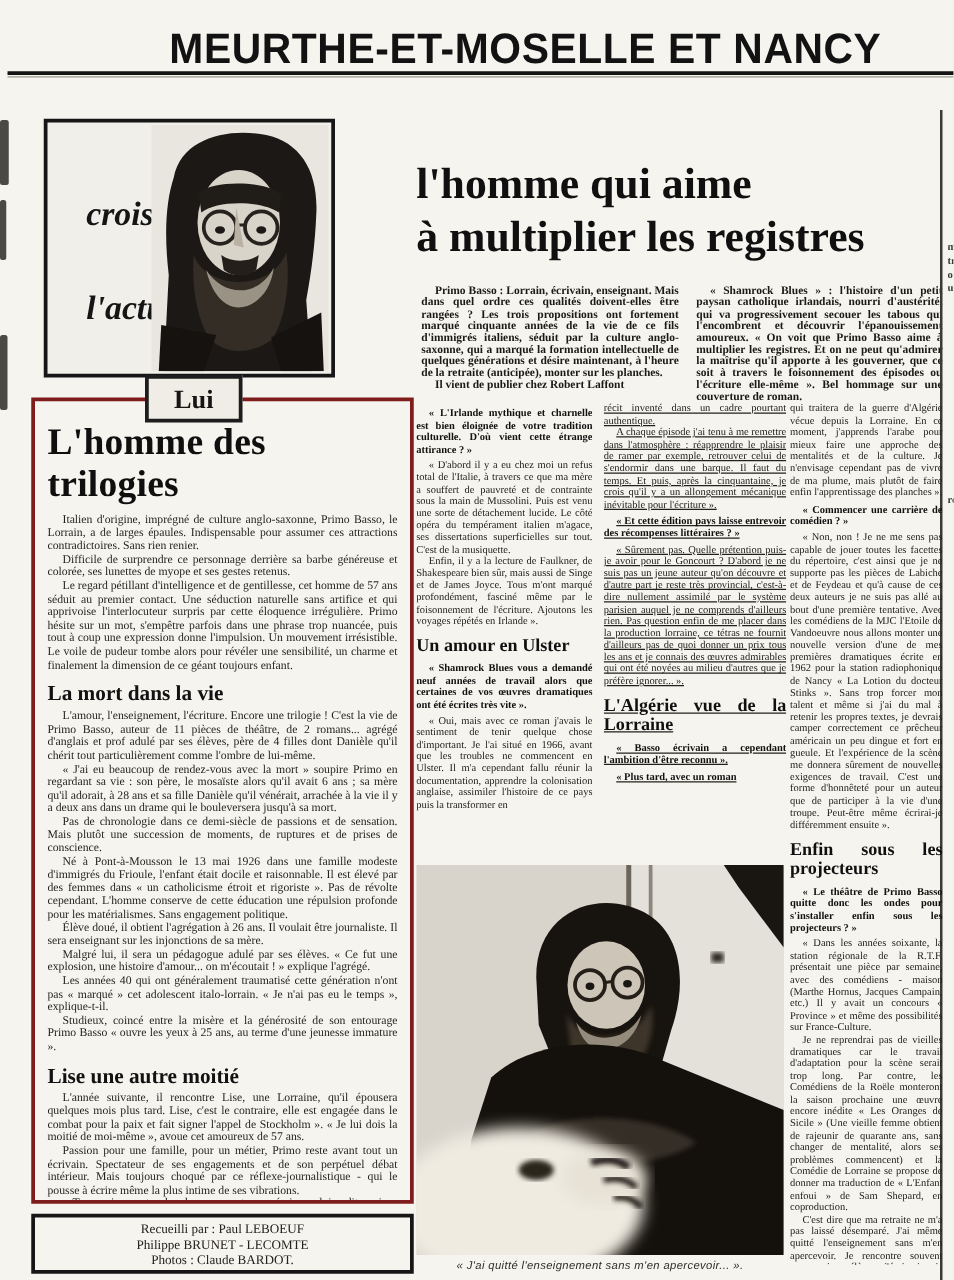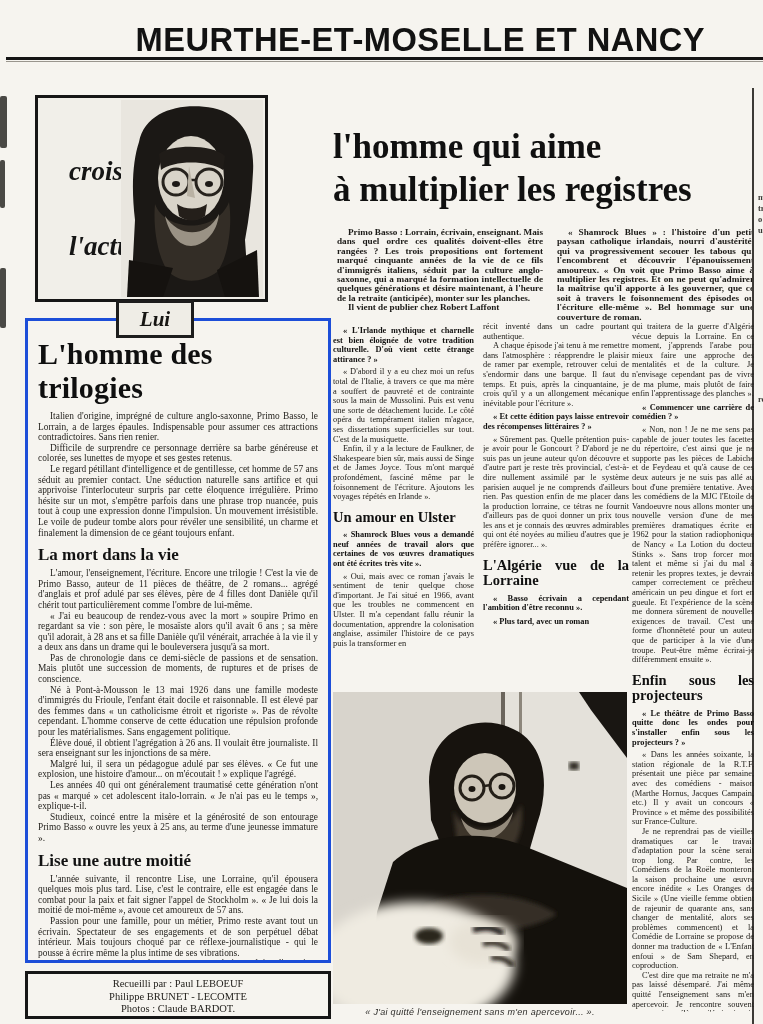--- a/index.html
+++ b/index.html
@@ -21,34 +21,34 @@
   
   .intro-col{position:absolute;top:228px;font-weight:bold;font-size:9.2px;line-height:9.4px;text-align:justify;color:#1b1a17;}
   .intro-col p{margin:0;text-indent:11px;}
   #intro1{left:337px;width:206px;}
   #intro2{left:557px;width:197px;}
   
   .vrule{position:absolute;left:752px;top:88px;bottom:0;width:2px;background:#3c3a36;}
   .edge-frag{position:absolute;left:758px;width:6px;overflow:hidden;font-size:8.5px;font-weight:bold;color:#3a3834;line-height:1;}
   .smudge{position:absolute;background:#2c2a27;border-radius:2px;opacity:.85;}
   
-  .article-box{position:absolute;left:25px;top:318px;width:306px;height:645px;border:3px solid #1d4ed8;background:#f6f4ef;
+  .article-box{position:absolute;left:25px;top:318px;width:306px;height:645px;border:3px solid #7f1d1d;background:#f6f4ef;
                box-sizing:border-box;padding:14px 10px 6px 10px;overflow:hidden;}
   .lui-badge{position:absolute;left:116px;top:300px;width:78px;height:38px;border:3px solid #1d1d1d;background:#efede6;
-             box-sizing:border-box;text-align:center;font-weight:bold;font-style:italic;font-size:21px;line-height:32px;z-index:3;}
+             box-sizing:border-box;text-align:center;font-weight:bold;font-size:21px;line-height:32px;z-index:3;}
   .article-title{margin:2px 0 6px 0;font-size:30px;font-weight:bold;letter-spacing:.2px;color:#0f0f0f;}
   .article-box p{margin:0;font-size:9.4px;line-height:10.6px;text-align:justify;text-indent:12px;color:#211f1b;}
   .sec-head{margin:7px 0 3px 0;font-size:17px;font-weight:bold;color:#121212;}
   
   .credits{position:absolute;left:25px;top:971px;width:306px;height:48px;border:3px solid #161616;background:#f6f4ef;
            box-sizing:border-box;text-align:center;font-size:10.5px;line-height:12.5px;padding-top:4px;color:#24221e;}
   
   .icol{position:absolute;top:322px;font-size:8.4px;line-height:9.6px;text-align:justify;color:#22201c;overflow:hidden;}
   #colA{left:333px;width:141px;height:368px;}
-  #colB{left:483px;width:146px;height:376px;}
+  #colB{left:483px;width:146px;height:376px;text-decoration:underline;}
   #colC{left:632px;width:122px;height:690px;}
   .icol p{margin:0;text-indent:10px;}
   .icol p.q{font-weight:bold;color:#121110;margin:4px 0 3px 0;}
   .icol .ihead{font-weight:bold;font-size:14.5px;line-height:15.5px;margin:8px 0 5px 0;text-indent:0;color:#101010;}
   
   .main-photo{position:absolute;left:333px;top:692px;width:294px;height:312px;}
   .caption{position:absolute;left:333px;top:1007px;width:294px;text-align:center;
            font-family:"Liberation Sans",sans-serif;font-style:italic;font-size:9px;color:#2e2d2a;letter-spacing:.3px;}
 </style>
 </head>

